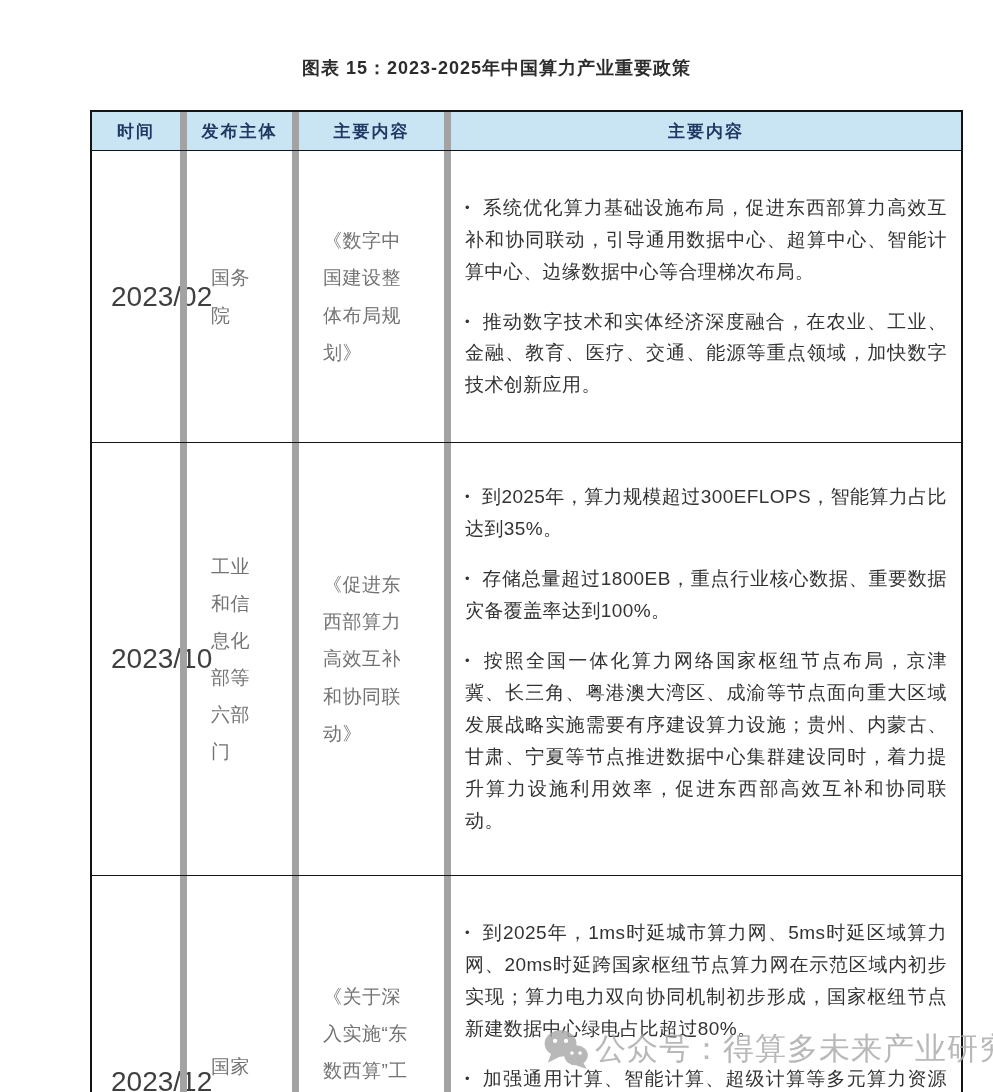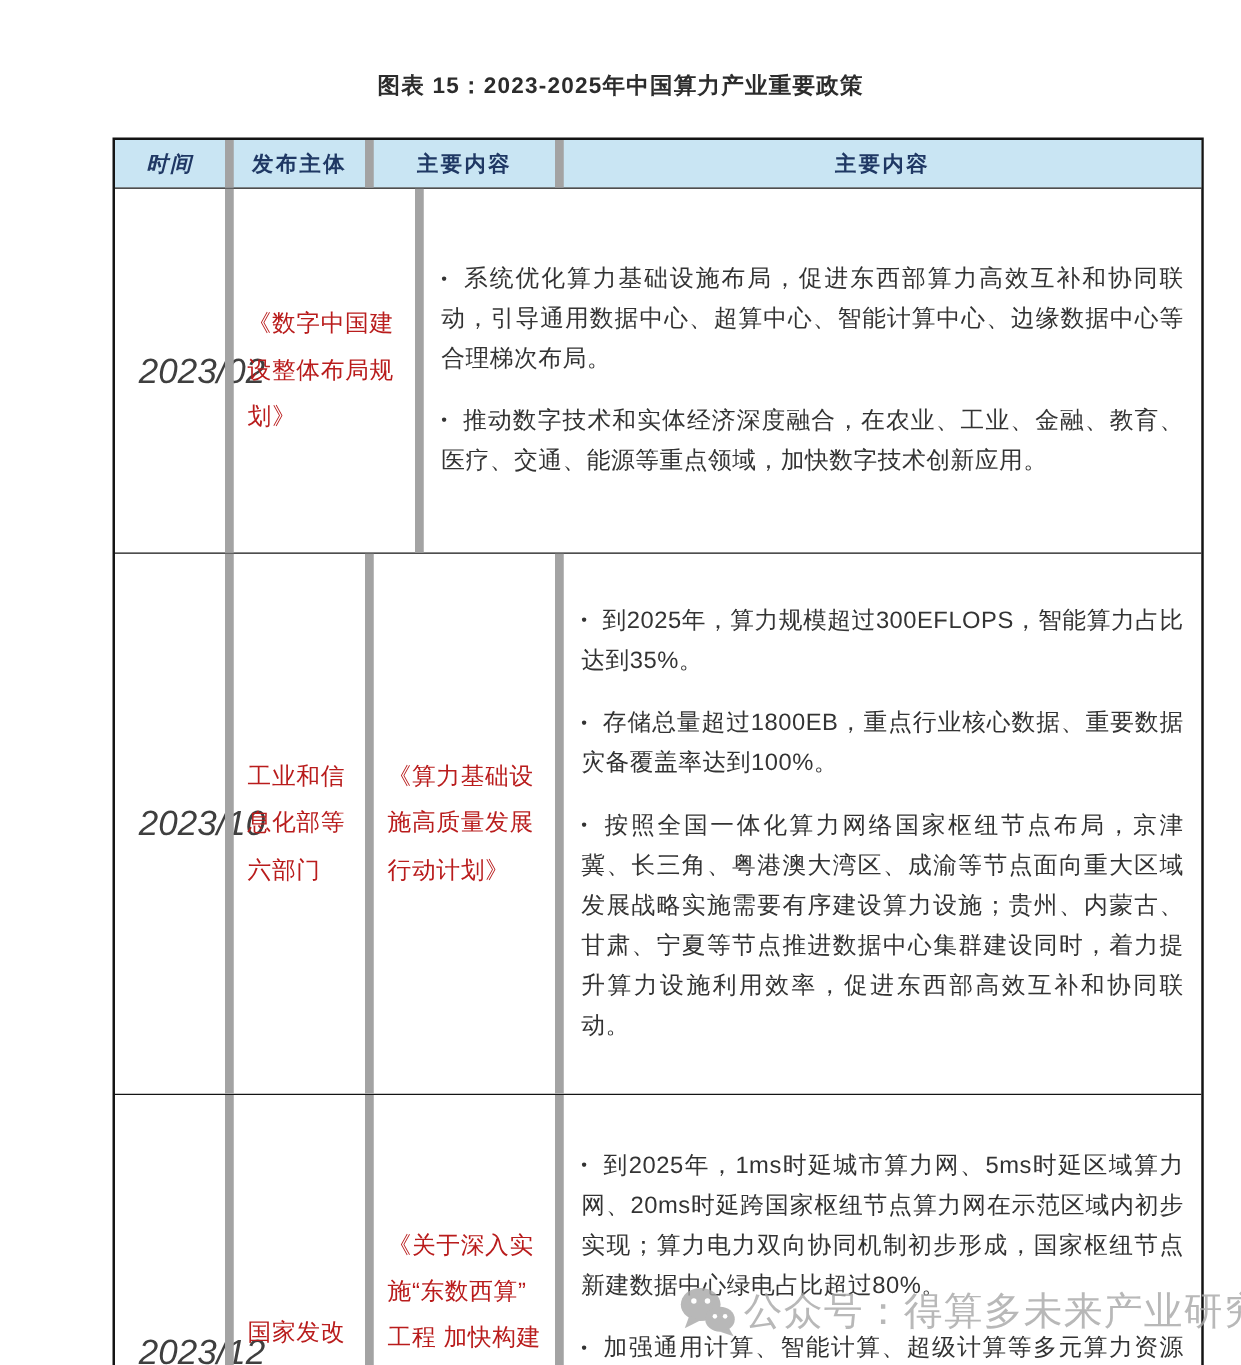--- a/index.html
+++ b/index.html
@@ -17,38 +17,38 @@
   
   .tbl{
     position:absolute;left:90px;top:110px;width:873px;
     border:2px solid #141414;box-sizing:border-box;
     background:#fff;
   }
   .row{display:flex;width:100%;box-sizing:border-box;}
   .body-row{border-top:1px solid #141414;}
   .cell{box-sizing:border-box;min-width:0;}
   .cell + .cell{border-left:7px solid #a3a3a3;}
-  .c1{width:88px;flex:0 0 88px;font-style:italic;}
+  .c1{width:88px;flex:0 0 88px;}
   .c2{width:112px;flex:0 0 112px;}
   .c3{width:152px;flex:0 0 152px;}
   .c4{flex:1 1 auto;}
   
   .hdr{height:38px;background:#c9e5f3;}
   .hdr .cell{
     display:flex;align-items:center;justify-content:center;
     font-size:17px;font-weight:bold;color:#1f3864;letter-spacing:2px;
   }
   
   .time{
     display:flex;align-items:center;padding:0 19px;
     font-size:28px;color:#3f3f3f;
   }
   .pub,.policy{
-    display:flex;align-items:center;padding:0 11px;
-    font-size:19px;color:#b91c1c;line-height:1.95;letter-spacing:0.5px;
+    display:flex;align-items:center;padding:0 24px;
+    font-size:19px;color:#737373;line-height:1.95;letter-spacing:0.5px;
   }
   .content{
     display:flex;flex-direction:column;justify-content:center;
     padding:4px 14px;
   }
   .content p{
     margin:9px 0;text-align:justify;text-justify:inter-character;
     font-size:19px;color:#333;line-height:1.68;letter-spacing:0.4px;
   }
   .bullet{
@@ -77,30 +77,31 @@
 <div class="tbl">
   <div class="row hdr">
       <div class="cell c1">时间</div>
       <div class="cell c2">发布主体</div>
       <div class="cell c3">主要内容</div>
       <div class="cell c4">主要内容</div>
     </div>
   <div>
       <div class="row body-row" style="height: 292px;">
         <div class="cell c1 time">2023/02</div>
+        <div class="cell c2 pub">国务院</div>
         <div class="cell c3 policy">《数字中国建设整体布局规划》</div>
         <div class="cell c4 content">
           <p><span class="bullet">•</span>系统优化算力基础设施布局，促进东西部算力高效互补和协同联动，引导通用数据中心、超算中心、智能计算中心、边缘数据中心等合理梯次布局。</p>
           <p><span class="bullet">•</span>推动数字技术和实体经济深度融合，在农业、工业、金融、教育、医疗、交通、能源等重点领域，加快数字技术创新应用。</p>
         </div>
       </div>
       <div class="row body-row" style="height: 433px;">
         <div class="cell c1 time">2023/10</div>
         <div class="cell c2 pub">工业和信息化部等六部门</div>
-        <div class="cell c3 policy">《算力基础设施高质量发展行动计划》</div>
+        <div class="cell c3 policy">《促进东西部算力高效互补和协同联动》</div>
         <div class="cell c4 content">
           <p><span class="bullet">•</span>到2025年，算力规模超过300EFLOPS，智能算力占比达到35%。</p>
           <p><span class="bullet">•</span>存储总量超过1800EB，重点行业核心数据、重要数据灾备覆盖率达到100%。</p>
           <p><span class="bullet">•</span>按照全国一体化算力网络国家枢纽节点布局，京津冀、长三角、粤港澳大湾区、成渝等节点面向重大区域发展战略实施需要有序建设算力设施；贵州、内蒙古、甘肃、宁夏等节点推进数据中心集群建设同时，着力提升算力设施利用效率，促进东西部高效互补和协同联动。</p>
         </div>
       </div>
       <div class="row body-row clipped" style="height: 462px;">
         <div class="cell c1 time">2023/12</div>
         <div class="cell c2 pub">国家发改委等五部门</div>
         <div class="cell c3 policy">《关于深入实施“东数西算”工程 加快构建全国</div>

